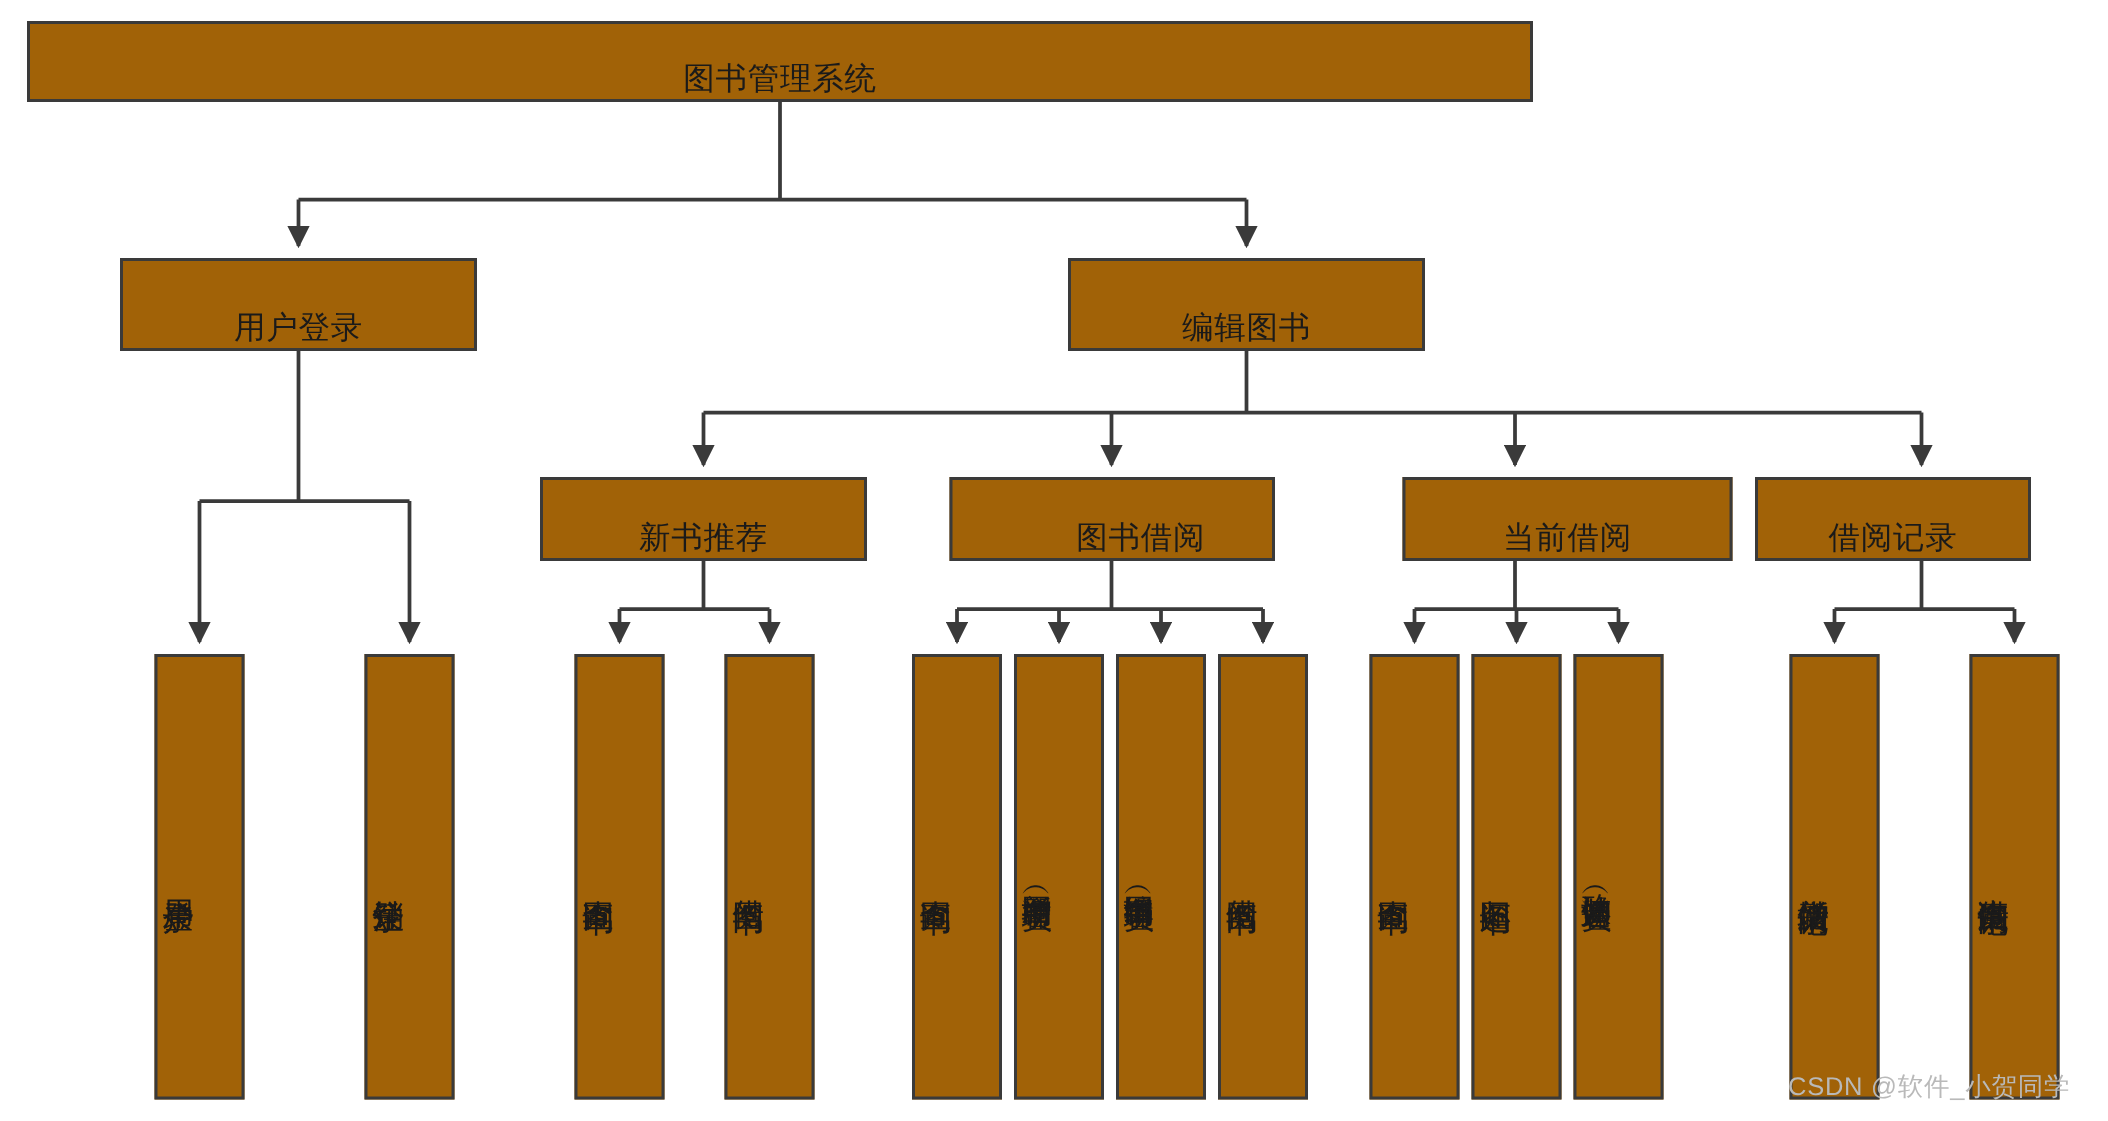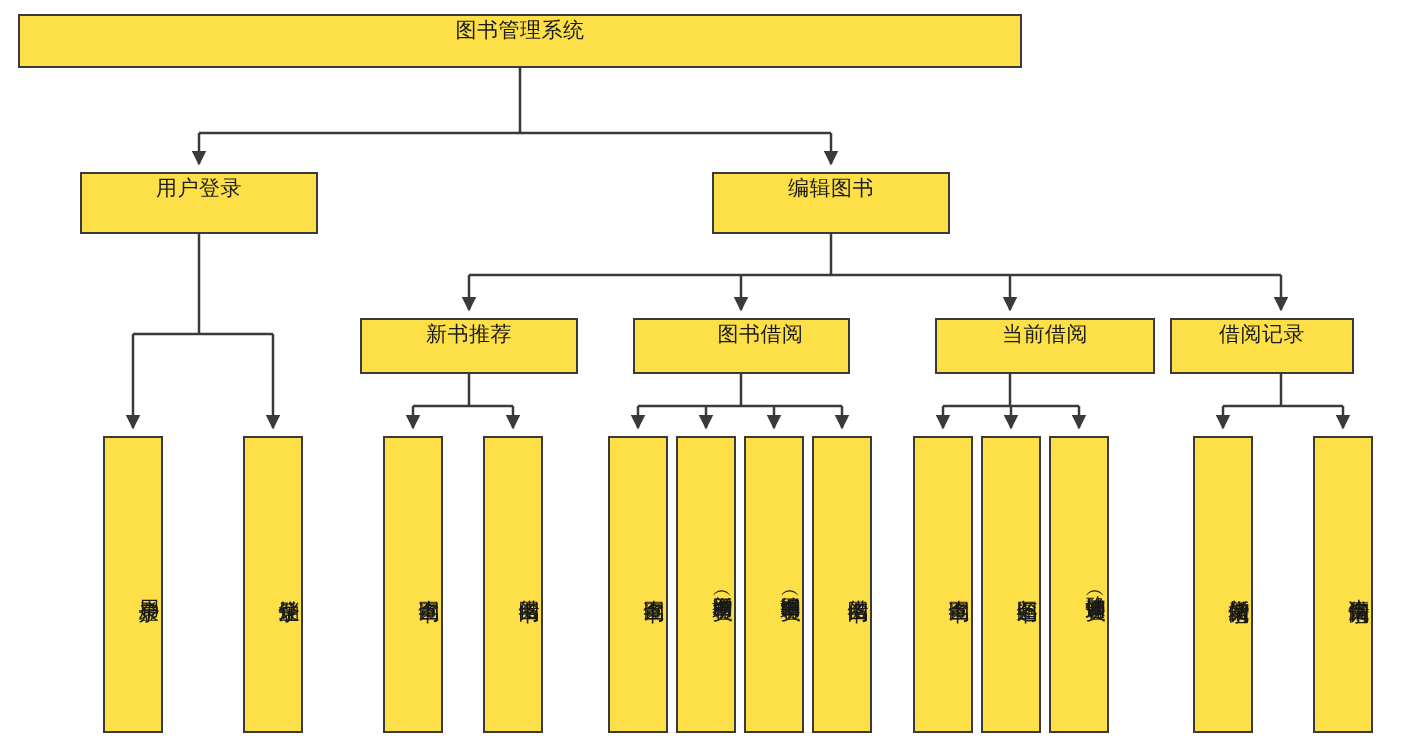--- a/index.html
+++ b/index.html
@@ -21,24 +21,24 @@
     position: absolute;
     left: 0;
     top: 0;
     width: 1405px;
     height: 747px;
     pointer-events: none;
   }
   .node {
     position: absolute;
     box-sizing: border-box;
-    background: #fde047;
+    background: #a16207;
     border: 2px solid #3a3a3a;
     display: flex;
-    align-items: flex-start;
+    align-items: flex-end;
     justify-content: center;
     color: #1a1a1a;
     z-index: 2;
   }
   .node-h {
     font-size: 21px;
     letter-spacing: 0.5px;
     white-space: nowrap;
   }
   .node-v {
@@ -180,14 +180,15 @@
     <span>确认归还（管理员）</span>
   </div>
 
   <div class="node node-v" style="left:1193px; top:436px; width:60px; height:297px;">
     <span>新增借阅记录</span>
   </div>
   <div class="node node-v" style="left:1313px; top:436px; width:60px; height:297px;">
     <span>查询借阅记录</span>
   </div>
 
+  <div class="watermark">CSDN @软件_小贺同学</div>
 
 </div>
 
 </body></html>

